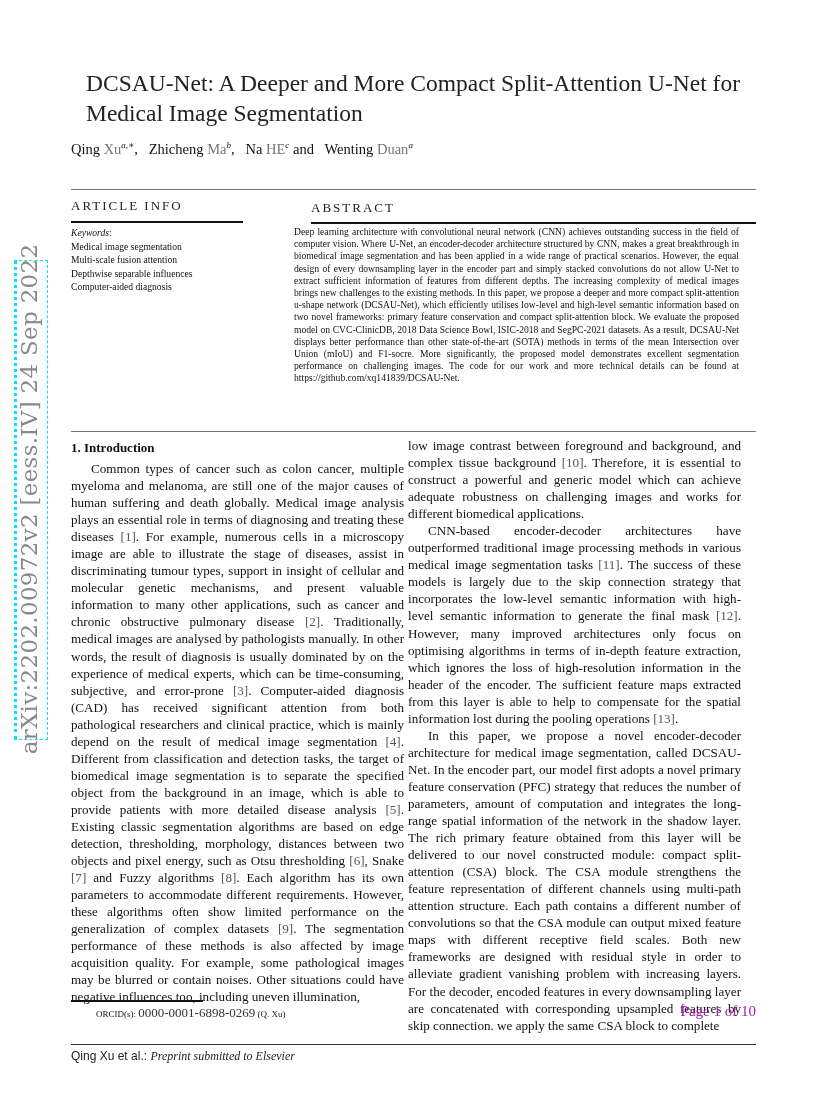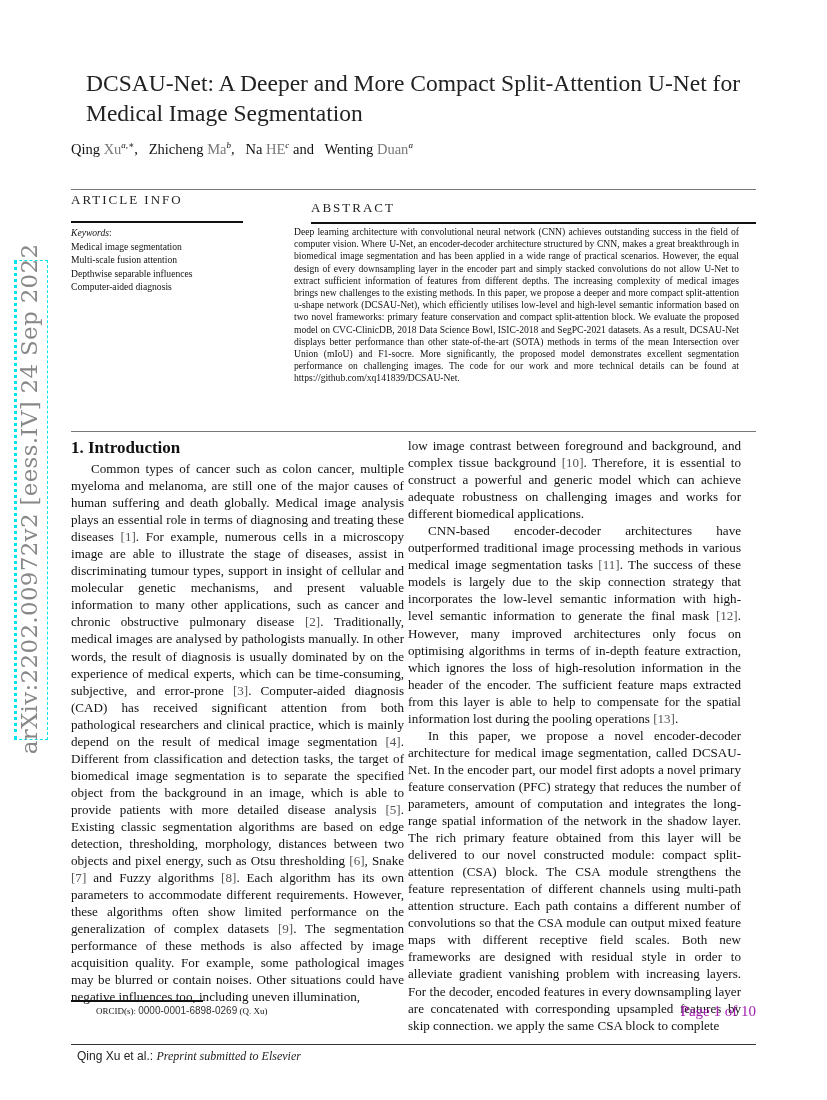--- a/index.html
+++ b/index.html
@@ -5,41 +5,41 @@
   html, body { margin:0; padding:0; background:#fff; }
   body { width:827px; height:1100px; position:relative; overflow:hidden;
          font-family:"Liberation Serif", "DejaVu Serif", serif; color:#111; }
   .title { position:absolute; left:86px; top:68px; width:700px;
            font-size:23.5px; line-height:30px; color:#222; }
   .authors { position:absolute; left:71px; top:140px; font-size:14.5px; color:#111; white-space:nowrap; }
   .authors .sur { color:#777; }
   .authors sup { font-size:9px; font-style:italic; color:#111; }
   .rule-top { position:absolute; left:71px; top:189px; width:685px; height:1px; background:#777; }
   .sec-head { position:absolute; font-size:13px; letter-spacing:2px; color:#222; }
-  .ai-head { left:71px; top:192px; }
+  .ai-head { left:71px; top:198px; }
   .ab-head { left:311px; top:200px; }
   .ai-rule { position:absolute; left:71px; top:221px; width:172px; height:2px; background:#111; }
   .ab-rule { position:absolute; left:311px; top:222px; width:445px; height:2px; background:#111; }
   .keywords { position:absolute; left:71px; top:226px; font-size:9.6px; line-height:13.5px; color:#111; }
   .keywords .kw-label { font-style:italic; }
   .abstract { position:absolute; left:294px; top:226px; width:445px; font-size:9.6px; line-height:12.2px;
               text-align:justify; color:#111; }
   .rule-mid { position:absolute; left:71px; top:431px; width:685px; height:1px; background:#777; }
   .col { position:absolute; top:438px; width:333px; font-size:13.1px; line-height:17.05px; text-align:justify; color:#111; }
   .col-left { left:71px; }
   .col-right { left:408px; top:437px; }
   .col p { margin:0; text-indent:0; }
   .col p.ind { text-indent:20px; }
-  .intro-head { font-weight:bold; font-size:17px; line-height:20px; margin:0 0 2px 0; }
+  .intro-head { font-weight:bold; font-size:13px; line-height:20px; margin:0 0 2px 0; }
   .cite { color:#555; }
   .fn-rule { position:absolute; left:71px; top:1000px; width:132px; height:2px; background:#111; }
   .footnote { position:absolute; left:96px; top:1005px; font-size:9px; color:#111; }
-  .footnote .orcid { font-family:Liberation Sans, sans-serif; font-size:10px; color:#333;text-align:right; }
+  .footnote .orcid { font-family:Liberation Serif, serif; font-size:13px; color:#333;text-align:right; }
   .rule-foot { position:absolute; left:71px; top:1044px; width:685px; height:1px; background:#333; }
-  .footer-left { position:absolute; left:77px; top:1049px; font-size:12px; font-family:"Liberation Sans", sans-serif; color:#222; }
+  .footer-left { position:absolute; left:71px; top:1049px; font-size:12px; font-family:"Liberation Sans", sans-serif; color:#222; }
   .footer-left .it { font-family:"Liberation Serif", serif; font-style:italic; }
   .footer-right { position:absolute; right:71px; top:1003px; font-size:15px; color:#a21caf; }
   .arxiv-box { position:absolute; left:14px; top:260px; width:30px; height:478px;
                border-left:3px dotted #00e5ee; border-right:1px dashed #00e5ee; border-top:1px dashed #00e5ee; border-bottom:1px dashed #00e5ee; }
   .arxiv-text { position:absolute; left:29px; top:499px; transform:translate(-50%,-50%) rotate(-90deg);
                 white-space:nowrap; font-family:"DejaVu Serif", serif; font-size:23px; color:#888; letter-spacing:0.3px; }
 </style>
 </head>
 <body>
 

